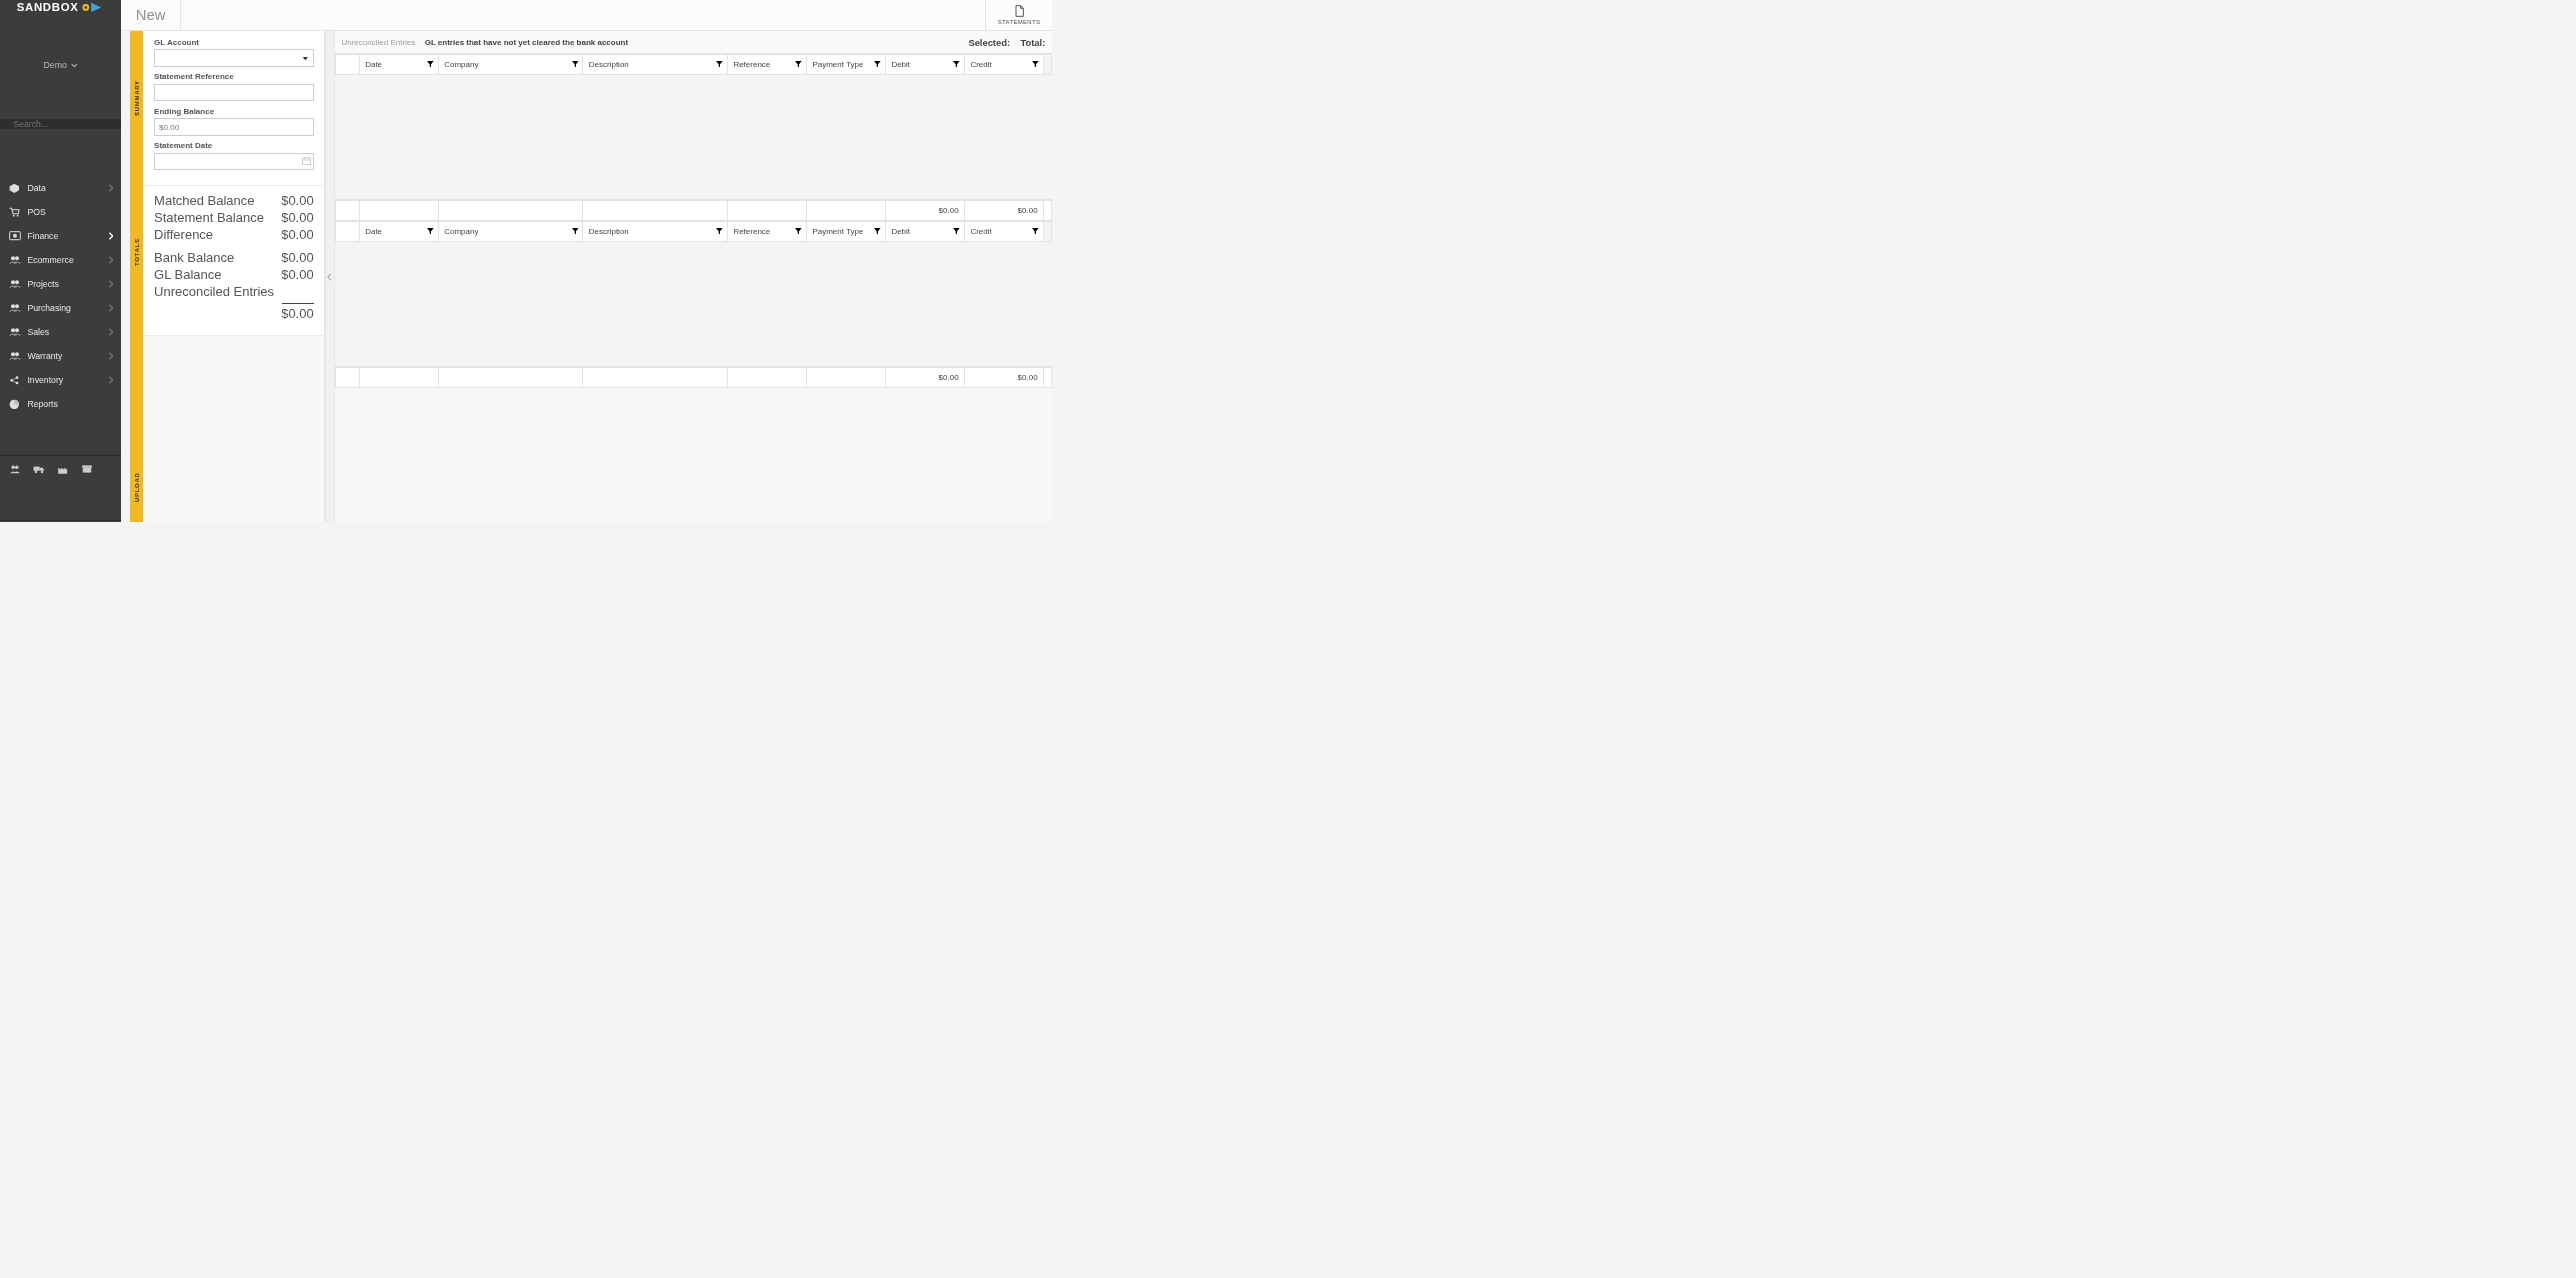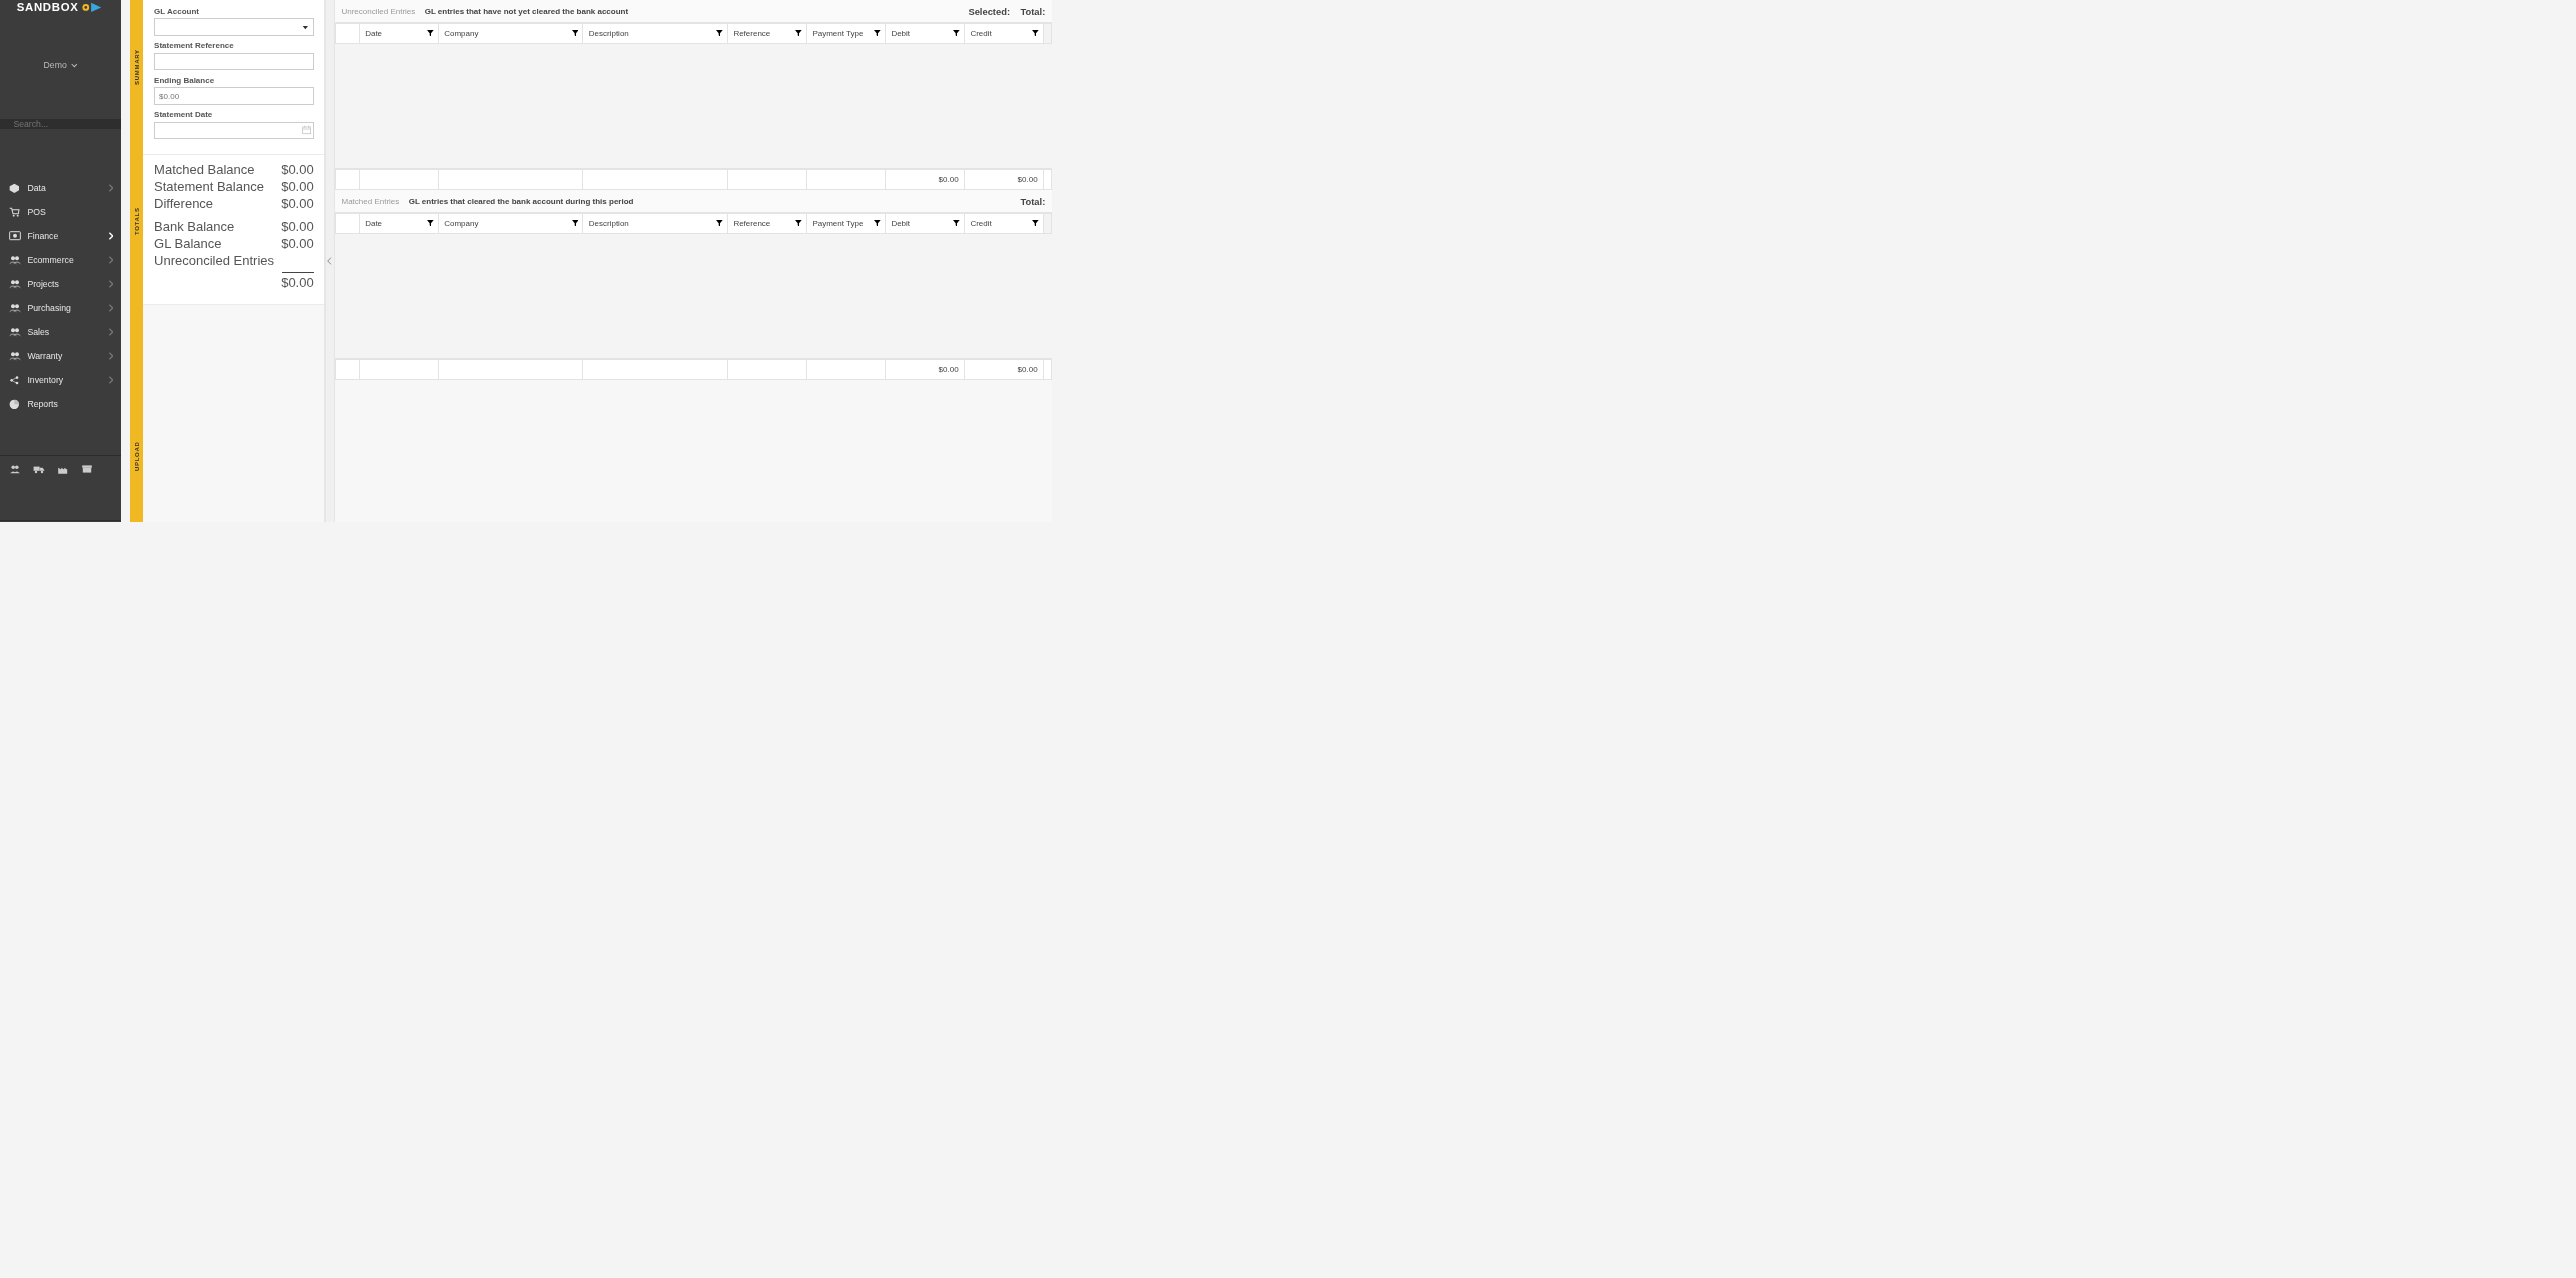--- a/index.html
+++ b/index.html
@@ -340,20 +340,30 @@
       <svg class="q" viewBox="0 0 20 20" style="font-size:13px">
           <text x="5" y="16" font-size="16" font-weight="bold" fill="#f0b823">?</text>
         </svg>
       <svg viewBox="0 0 20 20">
           <path d="M8 3 H3 V17 H8 M8 10 H17 M14 6 L18 10 L14 14" stroke="#ccc" stroke-width="2" fill="none"></path>
         </svg>
     </div>
   </aside>
 
   <section class="main">
+    <div class="topbar">
+      <div class="breadcrumb">New</div>
+      <div class="spacer"></div>
+      <div class="statements-btn">
+        <svg width="10.7" height="12" viewBox="0 0 16 18">
+            <path d="M3 1 H10 L14 5 V17 H3 Z M10 1 V5 H14" fill="none" stroke="#555" stroke-width="1.5"></path>
+          </svg>
+        <span class="lbl">STATEMENTS</span>
+      </div>
+    </div>
 
     <div class="body">
 
       <div style="display:flex;padding-left:9px;">
         <div class="yellowcol">
           <div class="ytab" style="height:134px;">SUMMARY</div>
           <div class="ytab" style="height:174px;">TOTALS</div>
           <div class="ytab" style="height:182px;justify-content:flex-start;padding-top:19px;">UPLOAD</div>
         </div>
         <div class="leftpanel">
@@ -507,25 +517,20 @@
                   <td></td>
                 <td>$0.00</td>
                 <td>$0.00</td>
                 <td class="scroll"></td>
               </tr>
             </tbody>
           </table>
         </div>
 
         <div class="gridblock">
-          <div class="ghead">
-            <span class="title">Matched Entries</span>
-            <span class="desc">GL entries that cleared the bank account during this period</span>
-            <span class="right">Total:</span>
-          </div>
           <table class="grid">
             <colgroup>
               <col style="width:24px">
                 <col style="width:79px">
                 <col>
                 <col>
                 <col style="width:79px">
                 <col style="width:79px">
                 <col style="width:79px">
                 <col style="width:79px">

